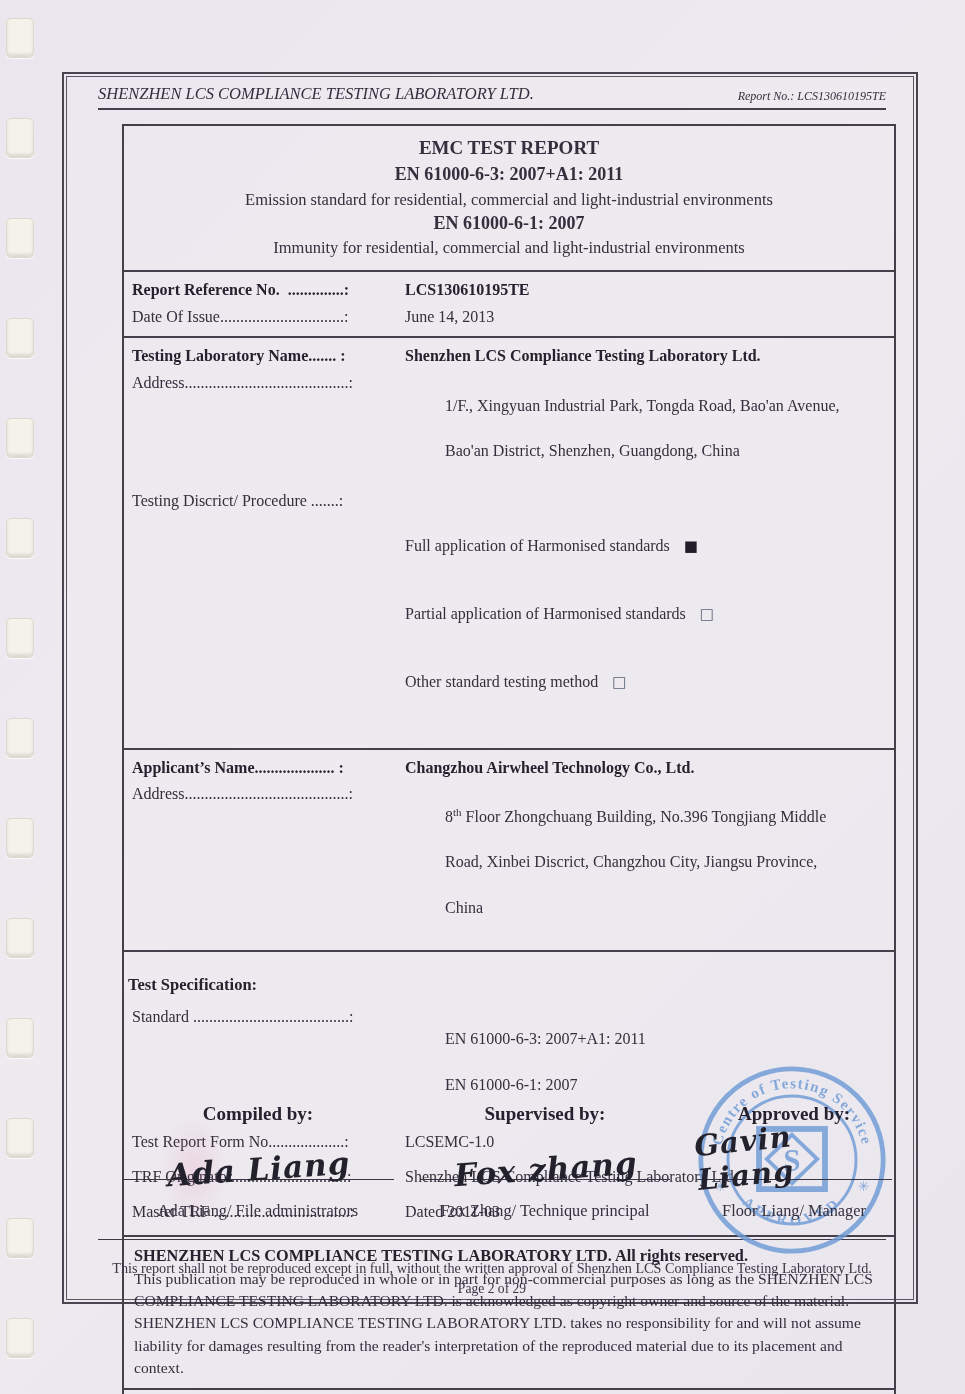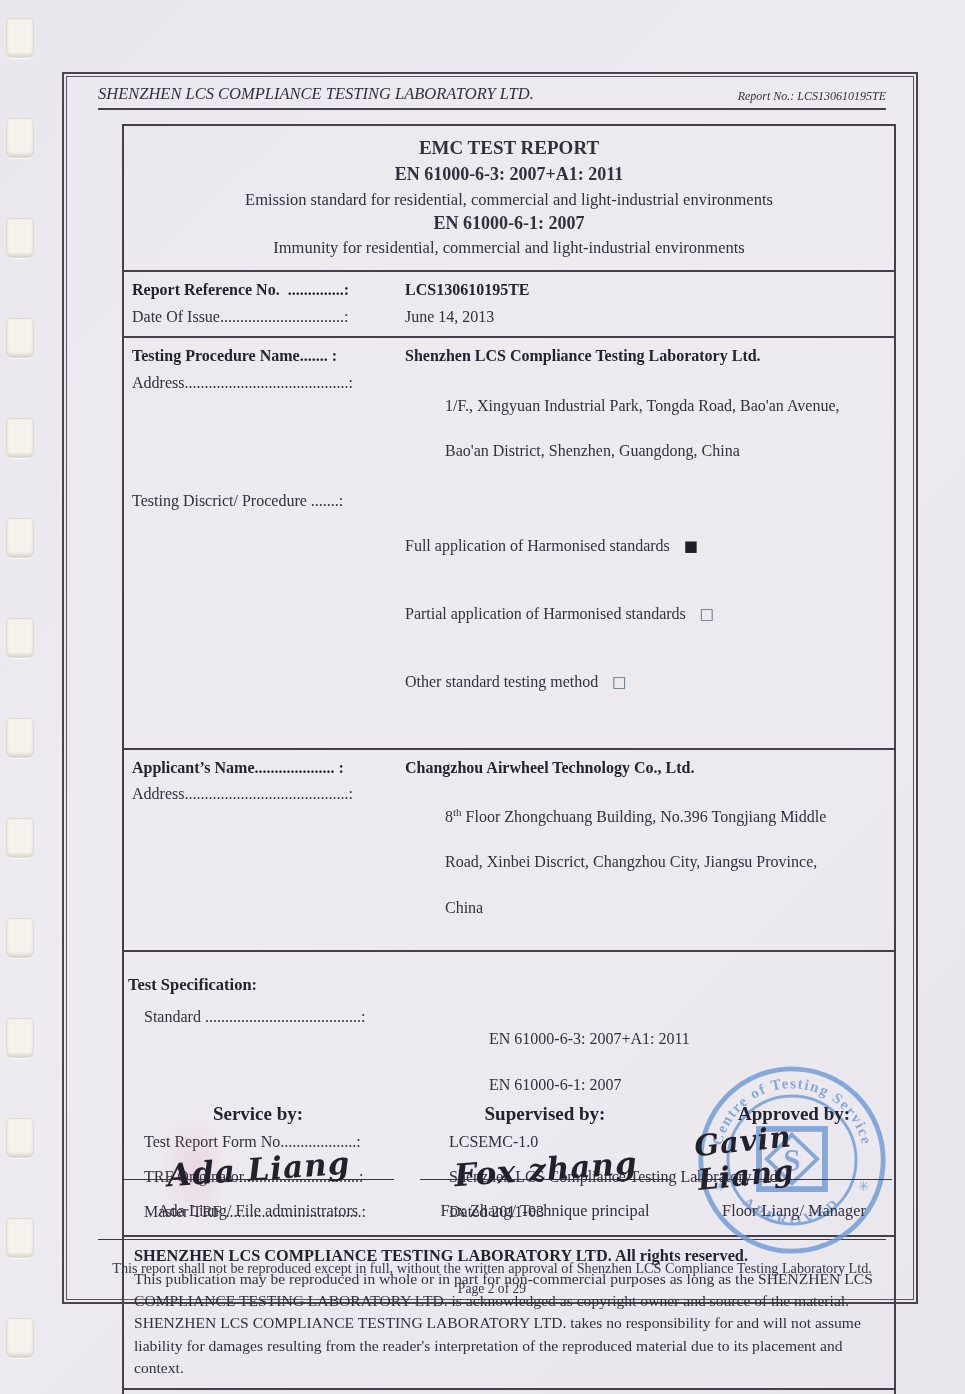--- a/index.html
+++ b/index.html
@@ -38,21 +38,21 @@
   .section{border-bottom:2px solid #453f4c;padding:5px 0 6px 0;}
   .section:last-child{border-bottom:none;}
   .title-block{text-align:center;padding:9px 6px 10px 6px;}
   .title-block .t1{font-weight:bold;font-size:19px;}
   .title-block .t2{font-weight:bold;font-size:18px;}
   .title-block .t3{font-size:16.5px;}
   .row{display:grid;grid-template-columns:281px 1fr;padding:2px 0;}
   .row .lbl{padding-left:8px;white-space:pre-wrap;}
   .row .val{padding-right:6px;white-space:pre-wrap;}
   .b{font-weight:bold;color:#25212e;}
-  .spaced .row{padding:6px 12px;gap:32px;}
+  .spaced .row{padding:6px 0;}
   .sec-head{font-weight:bold;color:#25212e;padding:3px 0 3px 4px;font-size:16.5px;margin-top:13px;}
   .opt{display:flex;align-items:center;}
   .opt .box{font-family:"DejaVu Sans",sans-serif;font-size:15px;line-height:1;margin-left:14px;}
   .opt .box.filled{color:#211e29;}
   .opt .box.empty{color:#5a6375;}
   sup{font-size:11px;line-height:0;}
   
   .copyright{padding:7px 12px 9px 10px;}
   .copyright .c-title{font-weight:bold;color:#25212e;font-size:16.3px;}
   .copyright .c-body{font-size:15.6px;line-height:1.43;text-align:left;}
@@ -133,21 +133,21 @@
         <span class="val b">LCS130610195TE</span>
       </div>
       <div class="row">
         <span class="lbl">Date Of Issue...............................:</span>
         <span class="val">June 14, 2013</span>
       </div>
     </div>
 
     <div class="section">
       <div class="row">
-        <span class="lbl b">Testing Procedure Name....... :</span>
+        <span class="lbl b">Testing Laboratory Name....... :</span>
         <span class="val b">Shenzhen LCS Compliance Testing Laboratory Ltd.</span>
       </div>
       <div class="row">
         <span class="lbl">Address.........................................:</span>
         <span class="val">
           <span>1/F., Xingyuan Industrial Park, Tongda Road, Bao'an Avenue,</span><br>
           <span>Bao'an District, Shenzhen, Guangdong, China</span>
         </span>
       </div>
       <div class="row">
@@ -240,21 +240,21 @@
     <text x="168" y="132" font-size="14" fill="#6f9bd6">✳</text>
     <g fill="none" stroke-width="6" stroke="#6f9bd6">
       <rect x="66" y="68" width="68" height="62"></rect>
       <path d="M100,74 L126,99 L100,124 L74,99 Z" stroke-width="4"></path>
     </g>
     <text x="100" y="111" font-size="32" font-weight="bold" text-anchor="middle" fill="#6f9bd6">S</text>
   </svg>
 
   <div class="sig-area">
     <div class="sig-col c1">
-      <div class="sig-title">Service by:</div>
+      <div class="sig-title">Compiled by:</div>
       <div class="sig-script">Ada Liang</div>
       <div class="sig-line"></div>
       <div class="sig-name">Ada Liang/ File administrators</div>
     </div>
     <div class="sig-col c2">
       <div class="sig-title">Supervised by:</div>
       <div class="sig-script">Fox zhang</div>
       <div class="sig-line"></div>
       <div class="sig-name">Fox Zhang/ Technique principal</div>
     </div>

